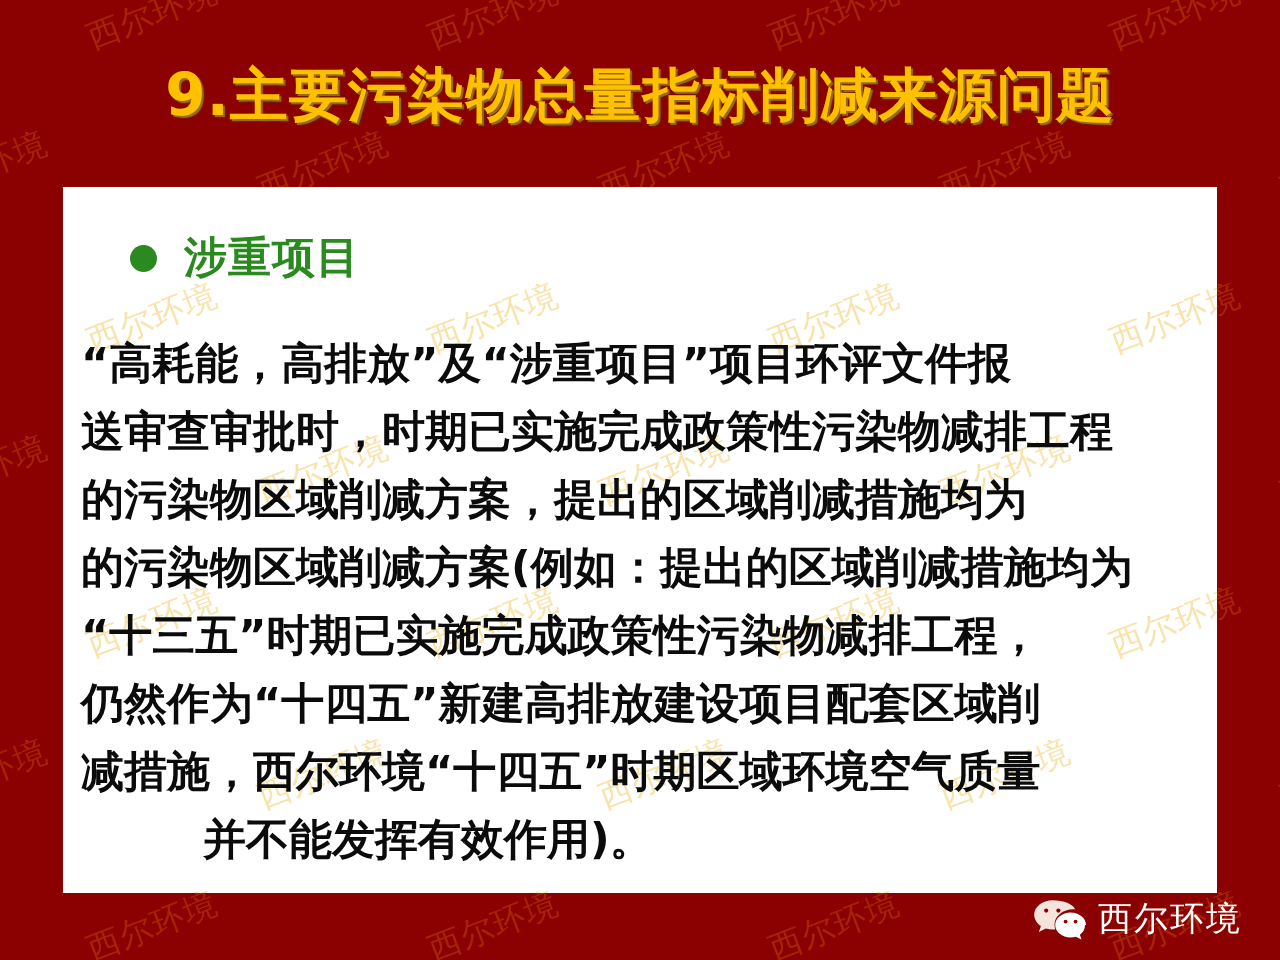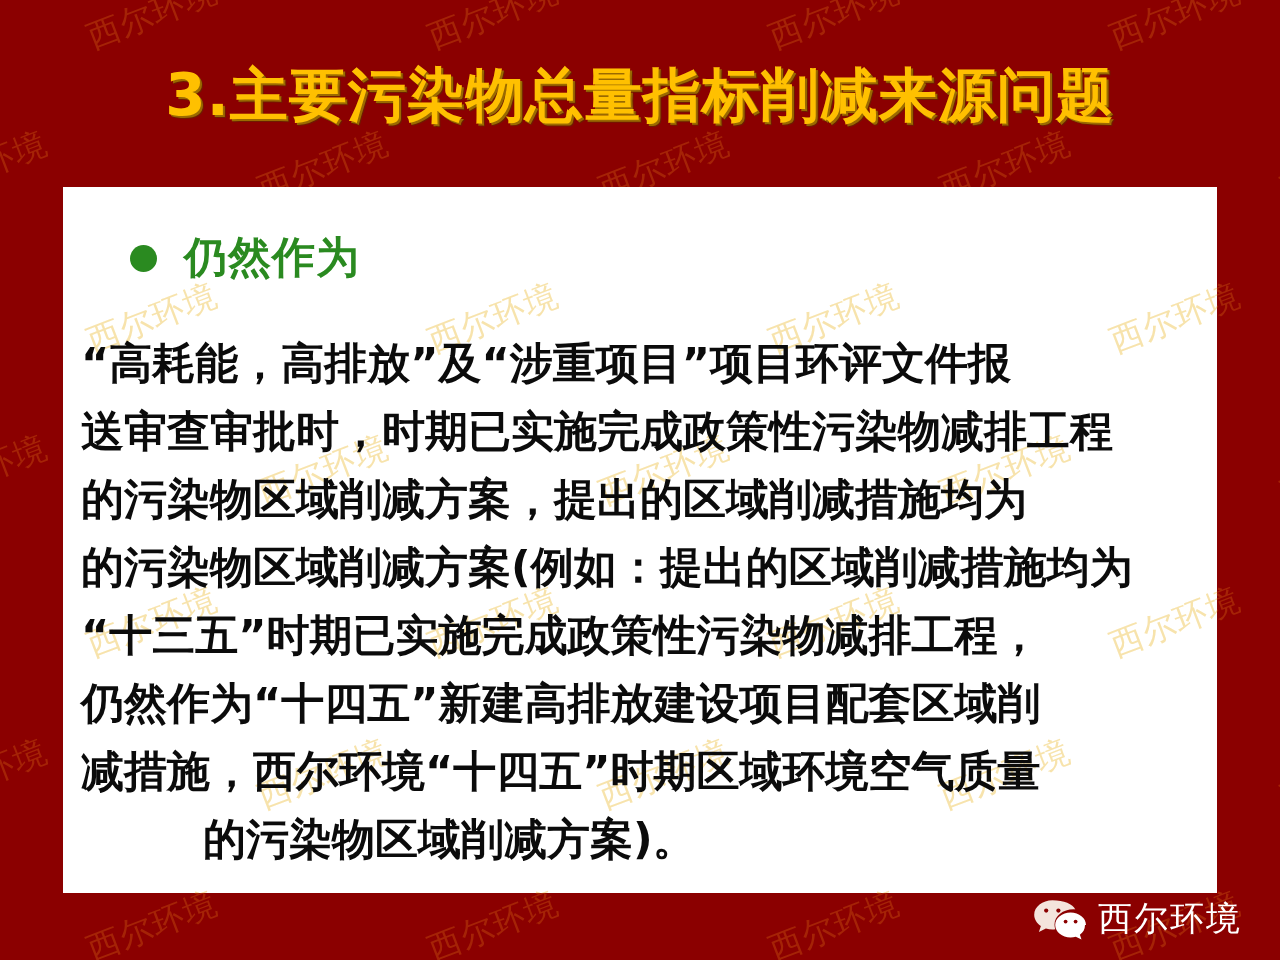--- a/index.html
+++ b/index.html
@@ -183,21 +183,21 @@
       <span class="wm wm-red" style="left: 593px; top: 778px;">西尔环境</span>
       <span class="wm wm-red" style="left: 934px; top: 778px;">西尔环境</span>
       <span class="wm wm-red" style="left: 1275px; top: 778px;">西尔环境</span>
       <span class="wm wm-red" style="left: 81px; top: 930px;">西尔环境</span>
       <span class="wm wm-red" style="left: 422px; top: 930px;">西尔环境</span>
       <span class="wm wm-red" style="left: 763px; top: 930px;">西尔环境</span>
       <span class="wm wm-red" style="left: 1104px; top: 930px;">西尔环境</span>
     </div>
 
   <div id="title-bar">
-    <div id="slide-title">3.主要污染物总量指标削减来源问题</div>
+    <div id="slide-title">9.主要污染物总量指标削减来源问题</div>
   </div>
 
   <div id="content-card">
 
     <div class="wm-layer" id="wm-white-layer">
         <span class="wm wm-white" style="left: 18px; top: 135px;">西尔环境</span>
         <span class="wm wm-white" style="left: 359px; top: 135px;">西尔环境</span>
         <span class="wm wm-white" style="left: 700px; top: 135px;">西尔环境</span>
         <span class="wm wm-white" style="left: 1041px; top: 135px;">西尔环境</span>
         <span class="wm wm-white" style="left: 189px; top: 287px;">西尔环境</span>
@@ -211,32 +211,32 @@
         <span class="wm wm-white" style="left: 530px; top: 591px;">西尔环境</span>
         <span class="wm wm-white" style="left: 871px; top: 591px;">西尔环境</span>
         <span class="wm wm-white" style="left: 18px; top: 743px;">西尔环境</span>
         <span class="wm wm-white" style="left: 359px; top: 743px;">西尔环境</span>
         <span class="wm wm-white" style="left: 700px; top: 743px;">西尔环境</span>
         <span class="wm wm-white" style="left: 1041px; top: 743px;">西尔环境</span>
       </div>
 
     <div id="bullet-row">
       <span id="bullet-dot"></span>
-      <span id="bullet-label">仍然作为</span>
+      <span id="bullet-label">涉重项目</span>
     </div>
 
     <div id="body-text">
         <div class="body-line">“高耗能，高排放”及“涉重项目”项目环评文件报</div>
         <div class="body-line">送审查审批时，时期已实施完成政策性污染物减排工程</div>
         <div class="body-line">的污染物区域削减方案，提出的区域削减措施均为</div>
         <div class="body-line">的污染物区域削减方案(例如：提出的区域削减措施均为</div>
         <div class="body-line">“十三五”时期已实施完成政策性污染物减排工程，</div>
         <div class="body-line">仍然作为“十四五”新建高排放建设项目配套区域削</div>
         <div class="body-line">减措施，西尔环境“十四五”时期区域环境空气质量</div>
-        <div class="body-line" style="text-align: left; padding-left: 122px;">的污染物区域削减方案)。</div>
+        <div class="body-line" style="text-align: left; padding-left: 122px;">并不能发挥有效作用)。</div>
       </div>
   </div>
 
   <div id="footer-logo">
     <span id="wechat-icon">
       <svg width="54" height="42" viewBox="0 0 54 42" xmlns="http://www.w3.org/2000/svg">
 
         <path d="M19.5 2.2C9.4 2.2 1.2 8.7 1.2 16.7c0 4.5 2.6 8.5 6.7 11.2l-2.0 6.1 7.0-3.6c2.1.6 4.3 1.0 6.6 1.0 1.0 0 1.9-.05 2.8-.17-.5-1.4-.8-2.9-.8-4.5 0-8.6 8.5-15.4 19.0-15.4.6 0 1.2.02 1.8.07C40.1 6.0 30.7 2.2 19.5 2.2z" fill="#F4E4DC"></path>
         <circle cx="13.2" cy="12.6" r="2.1" fill="#8B0000"></circle>
         <circle cx="25.4" cy="12.6" r="2.1" fill="#8B0000"></circle>

